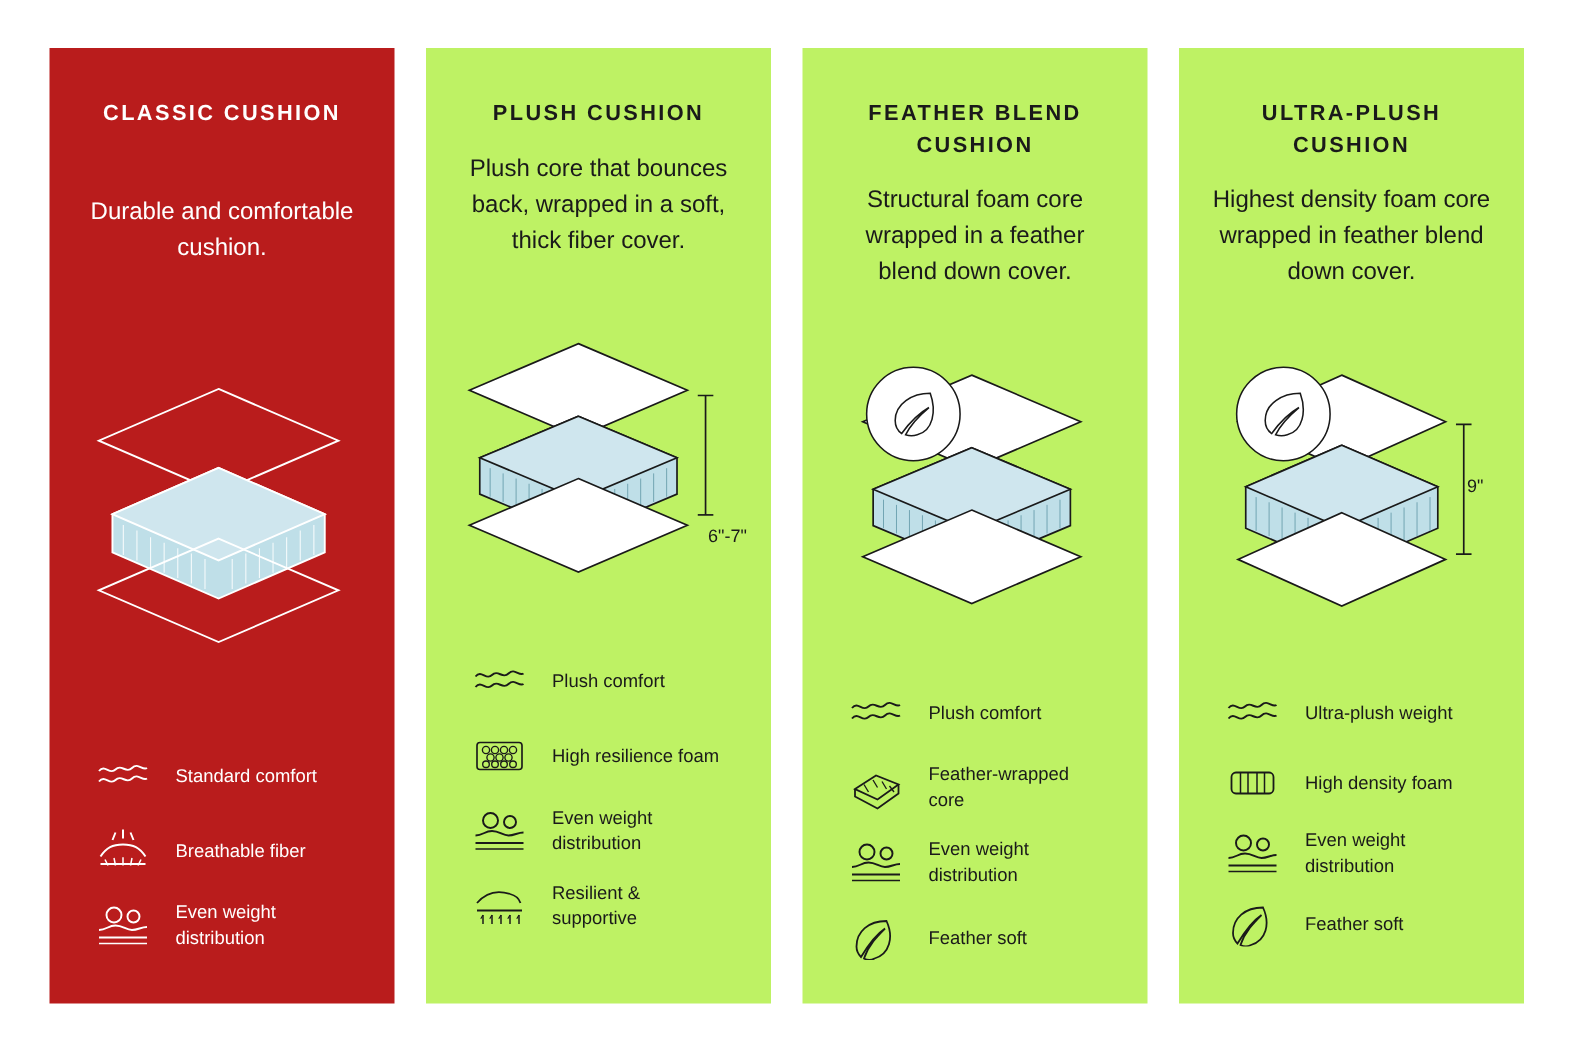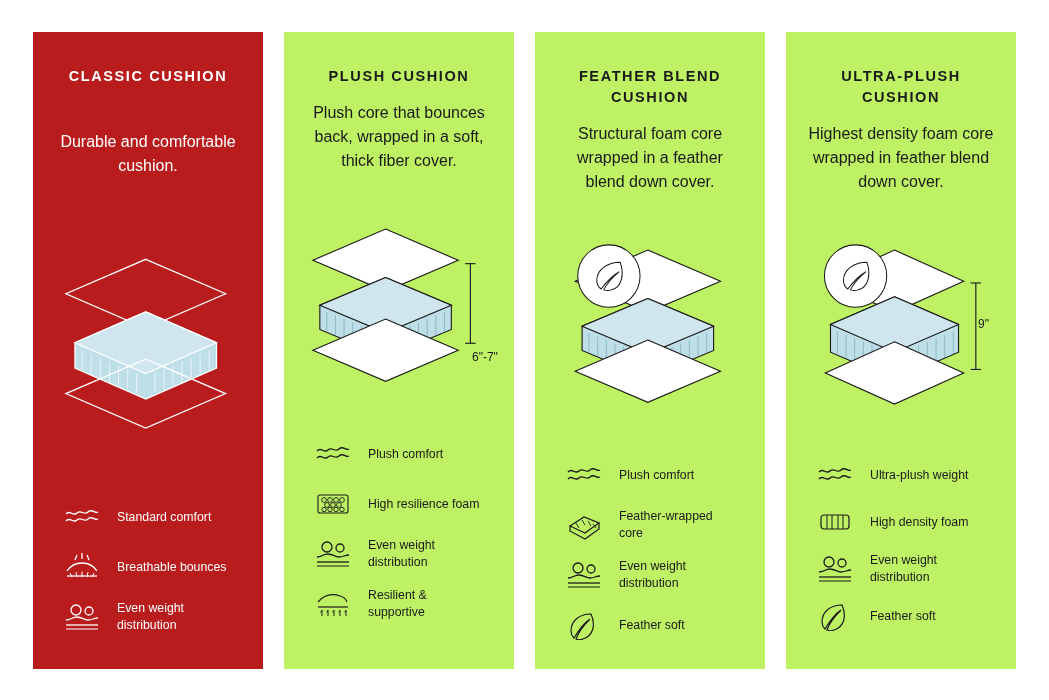--- a/index.html
+++ b/index.html
@@ -154,21 +154,21 @@
       </div>
       <div class="feature">
         <span class="feature-icon">
           <svg width="38" height="30" viewBox="0 0 38 30" fill="none" stroke="#ffffff" stroke-width="1.3">
             <path d="M12 8l2-5M19 7l0-6M26 8l-2-5"></path>
             <path d="M4 19c4-6 8-8 15-8s11 2 15 8"></path>
             <path d="M4 24h30"></path>
             <path d="M7 21l2 4M13 20l1 5M19 19.5l0 5.5M25 20l-1 5M31 21l-2 4" stroke-width="1"></path>
           </svg>
         </span>
-        <span class="feature-label">Breathable bounces</span>
+        <span class="feature-label">Breathable fiber</span>
       </div>
       <div class="feature">
         <span class="feature-icon">
           <svg width="38" height="30" viewBox="0 0 38 30" fill="none" stroke="#ffffff" stroke-width="1.3">
             <circle cx="13" cy="8" r="5"></circle>
             <circle cx="26" cy="9" r="4"></circle>
             <path d="M3 18c5 0 6-3 11-3s7 3 11 3 6-2 10-2"></path>
             <path d="M3 23h32"></path>
             <path d="M3 27h32" stroke-width="1"></path>
           </svg>

